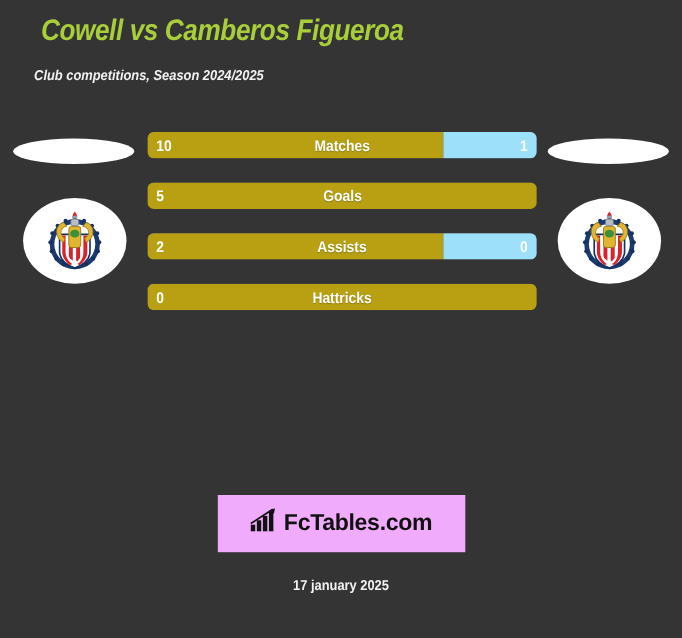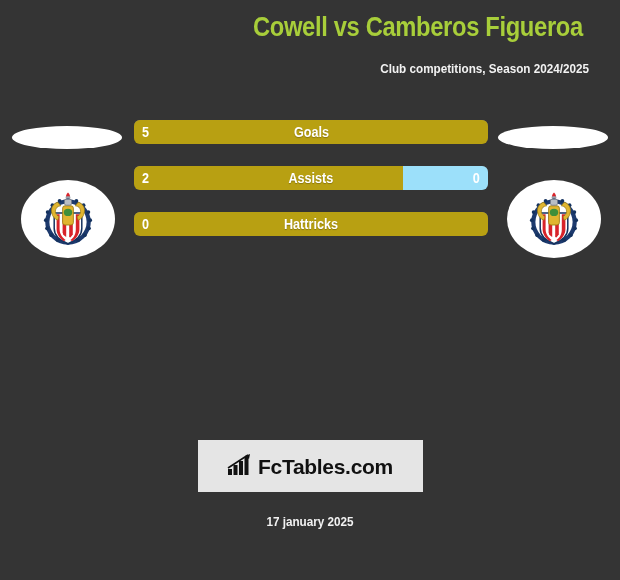--- a/index.html
+++ b/index.html
@@ -11,21 +11,22 @@
     height: 580px;
     background: #343434;
     font-family: "Liberation Sans", sans-serif;
     overflow: hidden;
     position: relative;
   }
 
   
   .header {
     padding-top: 10px;
-    text-align: right;
+    text-align: left;
+    font-style: italic;
   }
   .title {
     color: #a8ce3a;
     font-size: 27px;
     font-weight: bold;
     line-height: 34px;
     letter-spacing: -0.4px;
     transform: scaleX(0.88);
     transform-origin: center center;
     white-space: nowrap;
@@ -151,25 +152,26 @@
   
   .footer {
     position: absolute;
     top: 440px;
     left: 0;
     width: 620px;
     text-align: center;
   }
   .logo-box {
     display: inline-block;
-    background: #e5e5e5;
+    background: #f0abfc;
     width: 225px;
     height: 52px;
     line-height: 52px;
     white-space: nowrap;
+    margin-top: 10px;
   }
   .logo-inner {
     display: inline-flex;
     align-items: center;
     gap: 5px;
     vertical-align: middle;
     line-height: normal;
   }
   .logo-text {
     font-size: 21px;
@@ -279,20 +281,31 @@
           <rect x="44" y="17" width="12" height="10" rx="3" fill="#b9bec6" stroke="#6e7480" stroke-width="1.2"></rect>
           <path d="M50 6 c3 3 4 6 3 9 h-6 c-1 -3 0 -6 3 -9 z" fill="#d8232a"></path>
           <rect x="46" y="12" width="8" height="4" rx="1.5" fill="#9aa0aa"></rect>
         </g>
       </svg>
     </div>
   </div>
 
   <div class="stats">
 
+    <div class="stat-row">
+      <div class="bar">
+        <div class="seg seg-home" style="width:76%">
+          <span class="val val-home">10</span>
+        </div>
+        <div class="seg seg-away" style="width:24%">
+          <span class="val val-away">1</span>
+        </div>
+      </div>
+      <div class="stat-label"><span>Matches</span></div>
+    </div>
 
     <div class="stat-row">
       <div class="bar">
         <div class="seg seg-home" style="width:100%">
           <span class="val val-home">5</span>
         </div>
       </div>
       <div class="stat-label"><span>Goals</span></div>
     </div>
 

